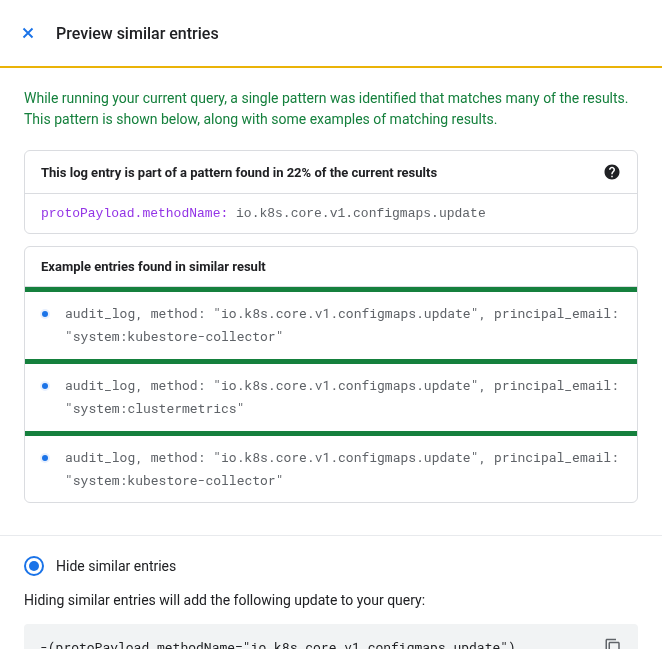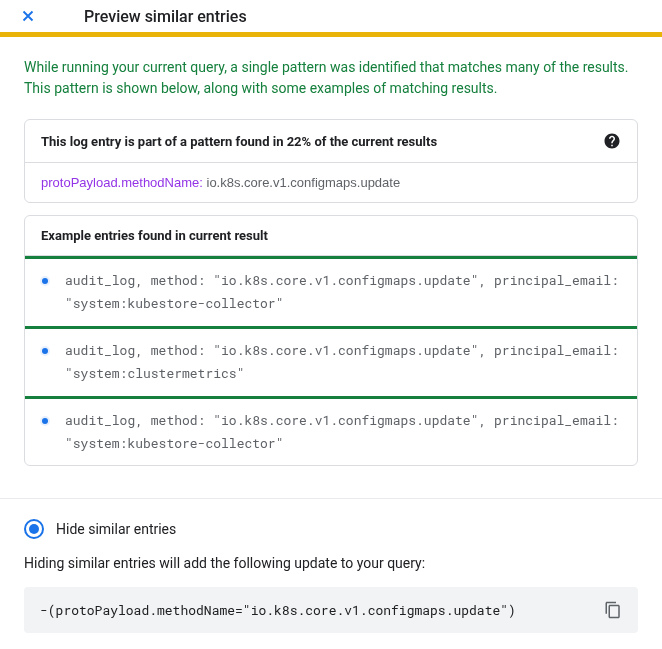--- a/index.html
+++ b/index.html
@@ -10,23 +10,22 @@
     body {
       font-family: 'Google Sans', Roboto, Arial, sans-serif;
       font-size: 14px;
       color: #202124;
       background: #fff;
       width: 662px;
     }
     .header {
       display: flex;
       align-items: center;
-      padding: 4px 16px;
-      border-bottom: 5px solid #eab308;
-      gap: 28px;
+      padding: 21px 16px;
+      border-bottom: 2px solid #eab308;
     }
     .close-btn {
       width: 24px;
       height: 24px;
       display: flex;
       align-items: center;
       justify-content: center;
       cursor: pointer;
       color: #1a73e8;
       margin-right: 16px;
@@ -64,34 +63,34 @@
       font-weight: 700;
       font-size: 13px;
     }
     .help-icon {
       width: 18px;
       height: 18px;
       color: #202124;
     }
     .query-row {
       padding: 12px 16px;
-      font-family: Liberation Sans, sans-serif;
+      font-family: Liberation Mono, monospace;
       font-size: 13px;
     }
     .query-key {
       color: #9334e6;
     }
     .query-val {
       color: #5f6368;
     }
     .example-row {
       display: flex;
       align-items: flex-start;
       padding: 10px 12px;
-      border-top: 3px solid #15803d;
+      border-top: 5px solid #15803d;
       min-height: 44px;
     }
     .example-row:first-of-type {
       border-top: 1px solid #dadce0;
     }
     .status-dot {
       width: 16px;
       height: 16px;
       flex-shrink: 0;
       margin-right: 12px;
@@ -195,21 +194,21 @@
       </svg>
     </div>
     <div class="query-row">
       <span class="query-key">protoPayload.methodName:</span>
       <span class="query-val">io.k8s.core.v1.configmaps.update</span>
     </div>
   </div>
 
   <div class="card">
     <div class="card-header">
-      <span>Example entries found in current result</span>
+      <span>Example entries found in similar result</span>
     </div>
     <div class="example-row">
       <span class="status-dot">
         <svg viewBox="0 0 16 16">
             <circle cx="8" cy="8" r="5" fill="#e8f0fe"></circle>
             <circle cx="8" cy="8" r="3" fill="#1a73e8"></circle>
           </svg>
       </span>
       <span class="example-text">audit_log, method: "io.k8s.core.v1.configmaps.update", principal_email: "system:kubestore-collector"</span>
     </div>

